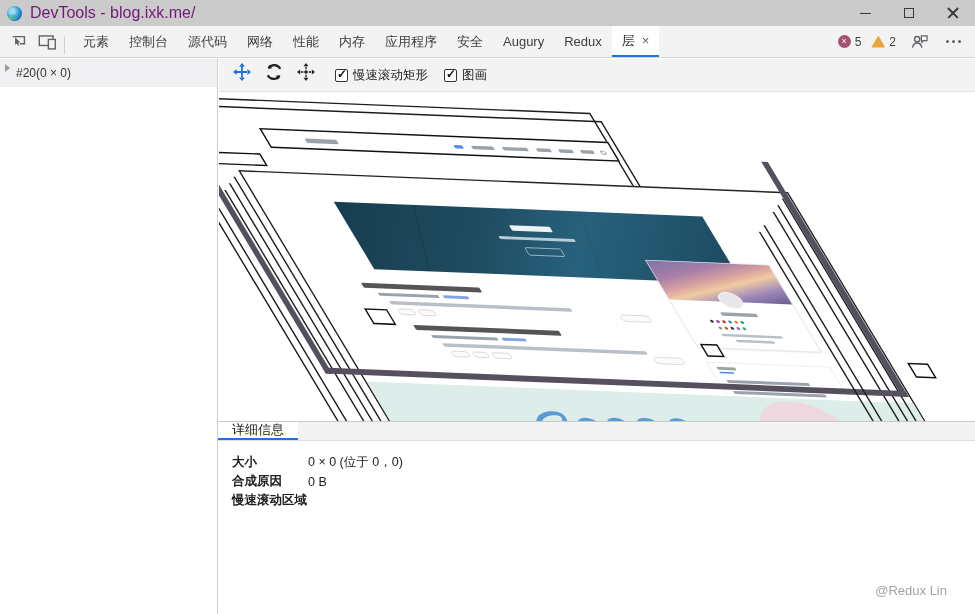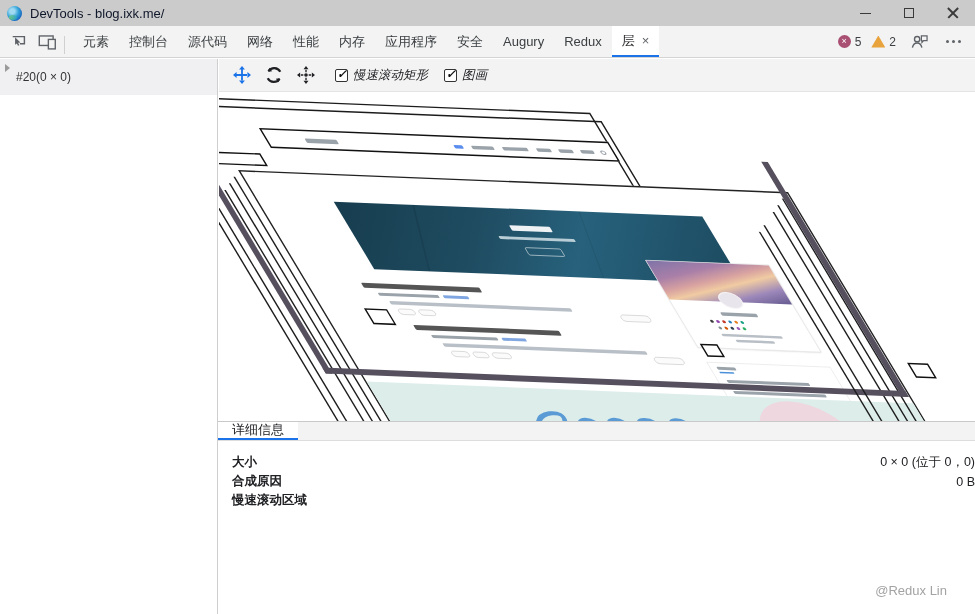--- a/index.html
+++ b/index.html
@@ -5,21 +5,21 @@
   * { margin:0; padding:0; box-sizing:border-box; }
   html,body { width:975px; height:614px; font-family:"Liberation Sans", sans-serif; background:#fff; overflow:hidden; }
   #app { position:relative; width:975px; height:614px; background:#fff; overflow:hidden; }
 
   
   .titlebar { position:absolute; left:0; top:0; width:100%; height:26px; background:#cbcbcb; display:flex; align-items:center; }
   .app-icon { width:15px; height:15px; border-radius:50%; margin:0 8px 0 7px;
     background:radial-gradient(circle at 35% 35%, #9fd9f2 0 18%, #35a3d8 45%, #1565c0 75%, #0b3e8f 100%); position:relative; }
   .app-icon::after{ content:""; position:absolute; left:2px; bottom:1px; width:8px; height:5px; border-radius:50%;
     background:linear-gradient(90deg,#7ccf6e,#2aa4c8); opacity:.8; }
-  .title-text { font-size:13px; color:#0f172a; }
+  .title-text { font-size:16px; color:#701a75; }
   .win-controls { position:absolute; right:0; top:0; height:26px; display:flex; }
   .win-btn { width:44px; height:26px; display:flex; align-items:center; justify-content:center; }
   .glyph-min { width:11px; height:0; border-top:1.5px solid #3a3a3a; }
   .glyph-max { width:10px; height:10px; border:1.4px solid #3a3a3a; }
   .glyph-close { position:relative; width:12px; height:12px; }
   .glyph-close::before,.glyph-close::after{ content:""; position:absolute; left:-1px; top:5px; width:14px; height:1.5px; background:#3a3a3a; }
   .glyph-close::before{ transform:rotate(45deg);} .glyph-close::after{ transform:rotate(-45deg);}
 
   
   .tabbar { position:absolute; left:0; top:26px; width:100%; height:32px; background:#f3f3f3; border-bottom:1px solid #d4d4d4;
@@ -32,26 +32,26 @@
   .tab-close { font-size:13px; color:#5f6368; padding:0 6px 0 7px; }
   .tab-right { margin-left:auto; display:flex; align-items:center; gap:10px; padding-right:10px; }
   .badge { display:flex; align-items:center; gap:4px; font-size:12px; color:#3c4043; }
   .err-dot { width:13px; height:13px; border-radius:50%; background:#a94f72; color:#fff; font-size:9px; line-height:13px; text-align:center; }
   .warn-tri { width:14px; height:12px; background:#e8a33d; clip-path:polygon(50% 0,100% 100%,0 100%); color:#fff; font-size:9px; line-height:14px; text-align:center; font-weight:bold; }
   .dots { display:flex; gap:3px; align-items:center; padding:0 4px; }
   .dots i { width:3px; height:3px; border-radius:50%; background:#5f6368; }
 
   
   .sidebar { position:absolute; left:0; top:59px; width:218px; bottom:0; background:#fff; border-right:1px solid #cfcfcf; }
-  .layer-row { height:36px; background:#f0f0f3; display:flex; align-items:center; font-size:12px; color:#333; padding-left:16px; position:relative; }
+  .layer-row { height:28px; background:#f0f0f3; display:flex; align-items:center; font-size:12px; color:#333; padding-left:16px; position:relative; }
   .layer-row .tri { position:absolute; left:5px; top:5px; width:0; height:0; border-left:5px solid #9a9a9a; border-top:4px solid transparent; border-bottom:4px solid transparent; }
 
   
   .ltoolbar { position:absolute; left:219px; top:59px; right:0; height:33px; background:#f3f3f3; border-bottom:1px solid #e4e4e4;
-    display:flex; align-items:center; gap:6px; padding-left:10px;font-style:italic; }
+    display:flex; gap:6px; padding-left:10px; }
   .ltb-btn { width:26px; height:26px; display:flex; align-items:center; justify-content:center; border-radius:2px; }
   .ltb-btn.selected svg { filter:none; }
   .cbx { display:flex; align-items:center; gap:5px; margin-left:10px; font-size:12.5px; color:#202124; }
   .cb-box { width:13px; height:13px; border:1.5px solid #333; border-radius:2px; position:relative; background:#fff; }
   .cb-box::after { content:"✓"; position:absolute; left:1px; top:-3px; font-size:12px; color:#111; font-weight:bold; }
 
   
   .canvas3d { position:absolute; left:219px; top:92px; right:0; height:329px; background:#fff; overflow:hidden; }
   .scene { position:absolute; left:19px; top:78px; width:0; height:0;
     transform:matrix(0.55,0.022,0.30,0.50,0,0); transform-origin:0 0; }
@@ -95,21 +95,21 @@
   .sl-a { left:80px;  top:273px; width:42px; height:32px; }
   .sl-b { left:666px; top:318px; width:32px; height:26px; }
   .sl-c { left:1031px; top:340px; width:38px; height:30px; }
   .sl-d { left:-150px; top:-36px; width:210px; height:26px; }
 
   
   .details { position:absolute; left:218px; top:421px; right:0; bottom:0; background:#fff; border-top:1px solid #c9c9c9; }
   .dtab-strip { height:19px; background:#f3f3f3; border-bottom:1px solid #ddd; display:flex; }
   .dtab { padding:0 14px; display:flex; align-items:center; font-size:13px; color:#202124; background:#fff; border-bottom:2px solid #1a73e8; }
   .drows { padding:12px 0 0 14px; }
-  .drow { display:flex; height:19px; align-items:center; font-size:12.5px; color:#202124;justify-content:space-between; }
+  .drow { display:flex; height:19px; align-items:center; font-size:12.5px; color:#202124; }
   .dlabel { width:76px; font-weight:bold; }
   .dvalue { }
   .watermark { position:absolute; right:28px; bottom:16px; font-size:13px; color:#a3a3a3; }
 </style>
 </head>
 <body>
 
 <div id="app">
 
   <div class="titlebar">

